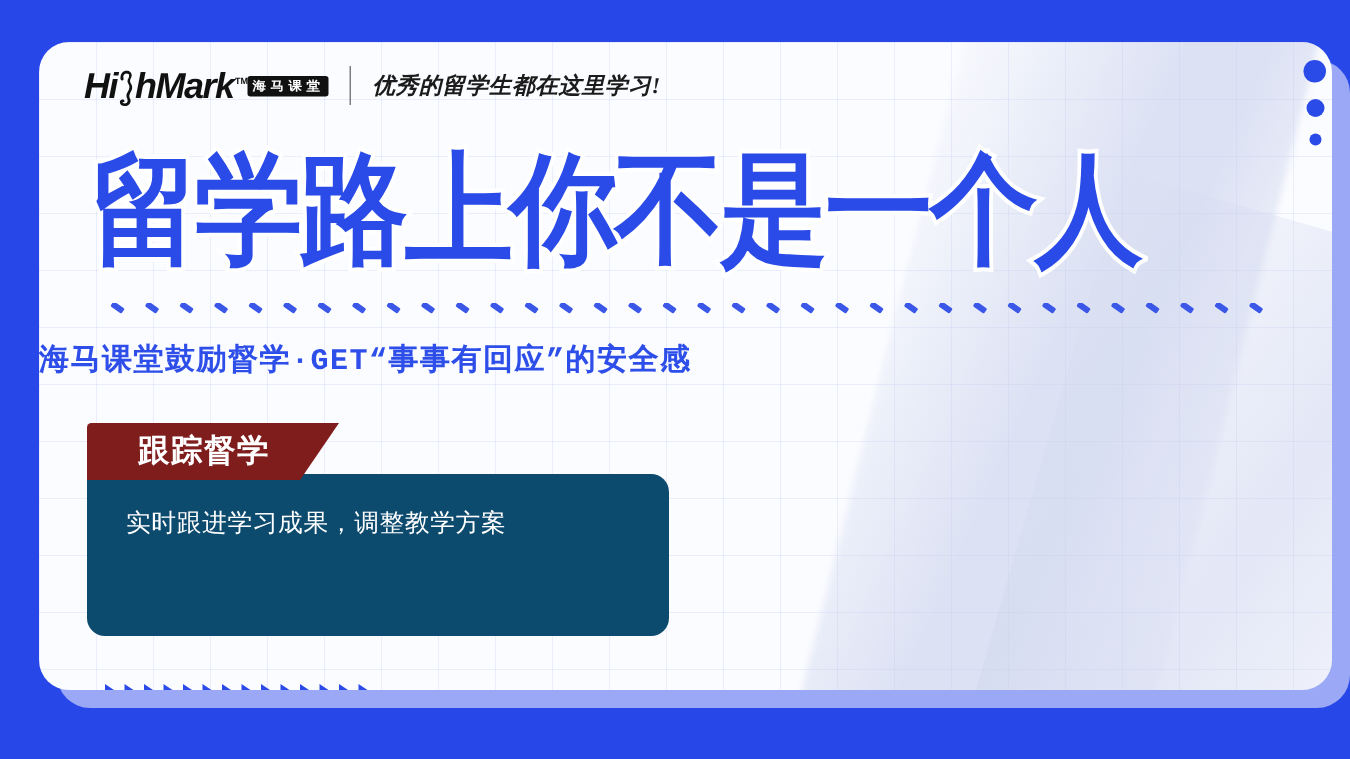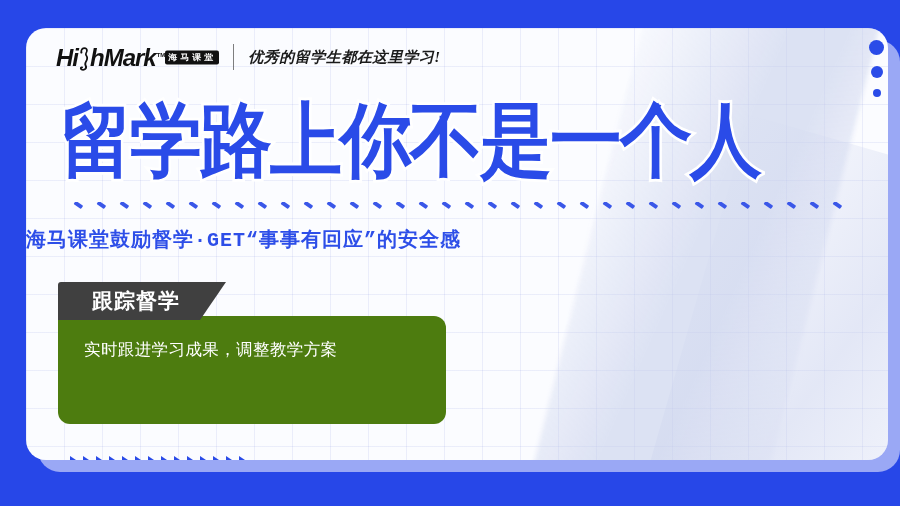--- a/index.html
+++ b/index.html
@@ -142,33 +142,33 @@
     position:absolute; left:32px; top:254px;
     width:800px; display:flex; gap:24px;
   }
   .card{ position:relative; width:388px; }
 
   .tab{
     position:relative;
     display:inline-block;
     height:38px; line-height:38px;
     padding:0 46px 0 34px;
-    background:#404040;
+    background:#7f1d1d;
     color:#ffffff;
     font-size:21px; font-weight:bold;
     letter-spacing:1px;
     clip-path:polygon(0 0, 100% 0, calc(100% - 26px) 100%, 0 100%);
     z-index:3;
     border-top-left-radius:3px;
   }
 
   .card-body{
     position:relative;
     margin-top:-4px;
-    background:#4d7c0f;
+    background:#0c4a6e;
     border-radius:12px;
     border-top-left-radius:0;
     padding:20px 24px 24px 26px;
     min-height:108px;
     z-index:2;
   }
   .card-body .line{
     color:#ffffff;
     font-size:16.5px;
     line-height:26px;

